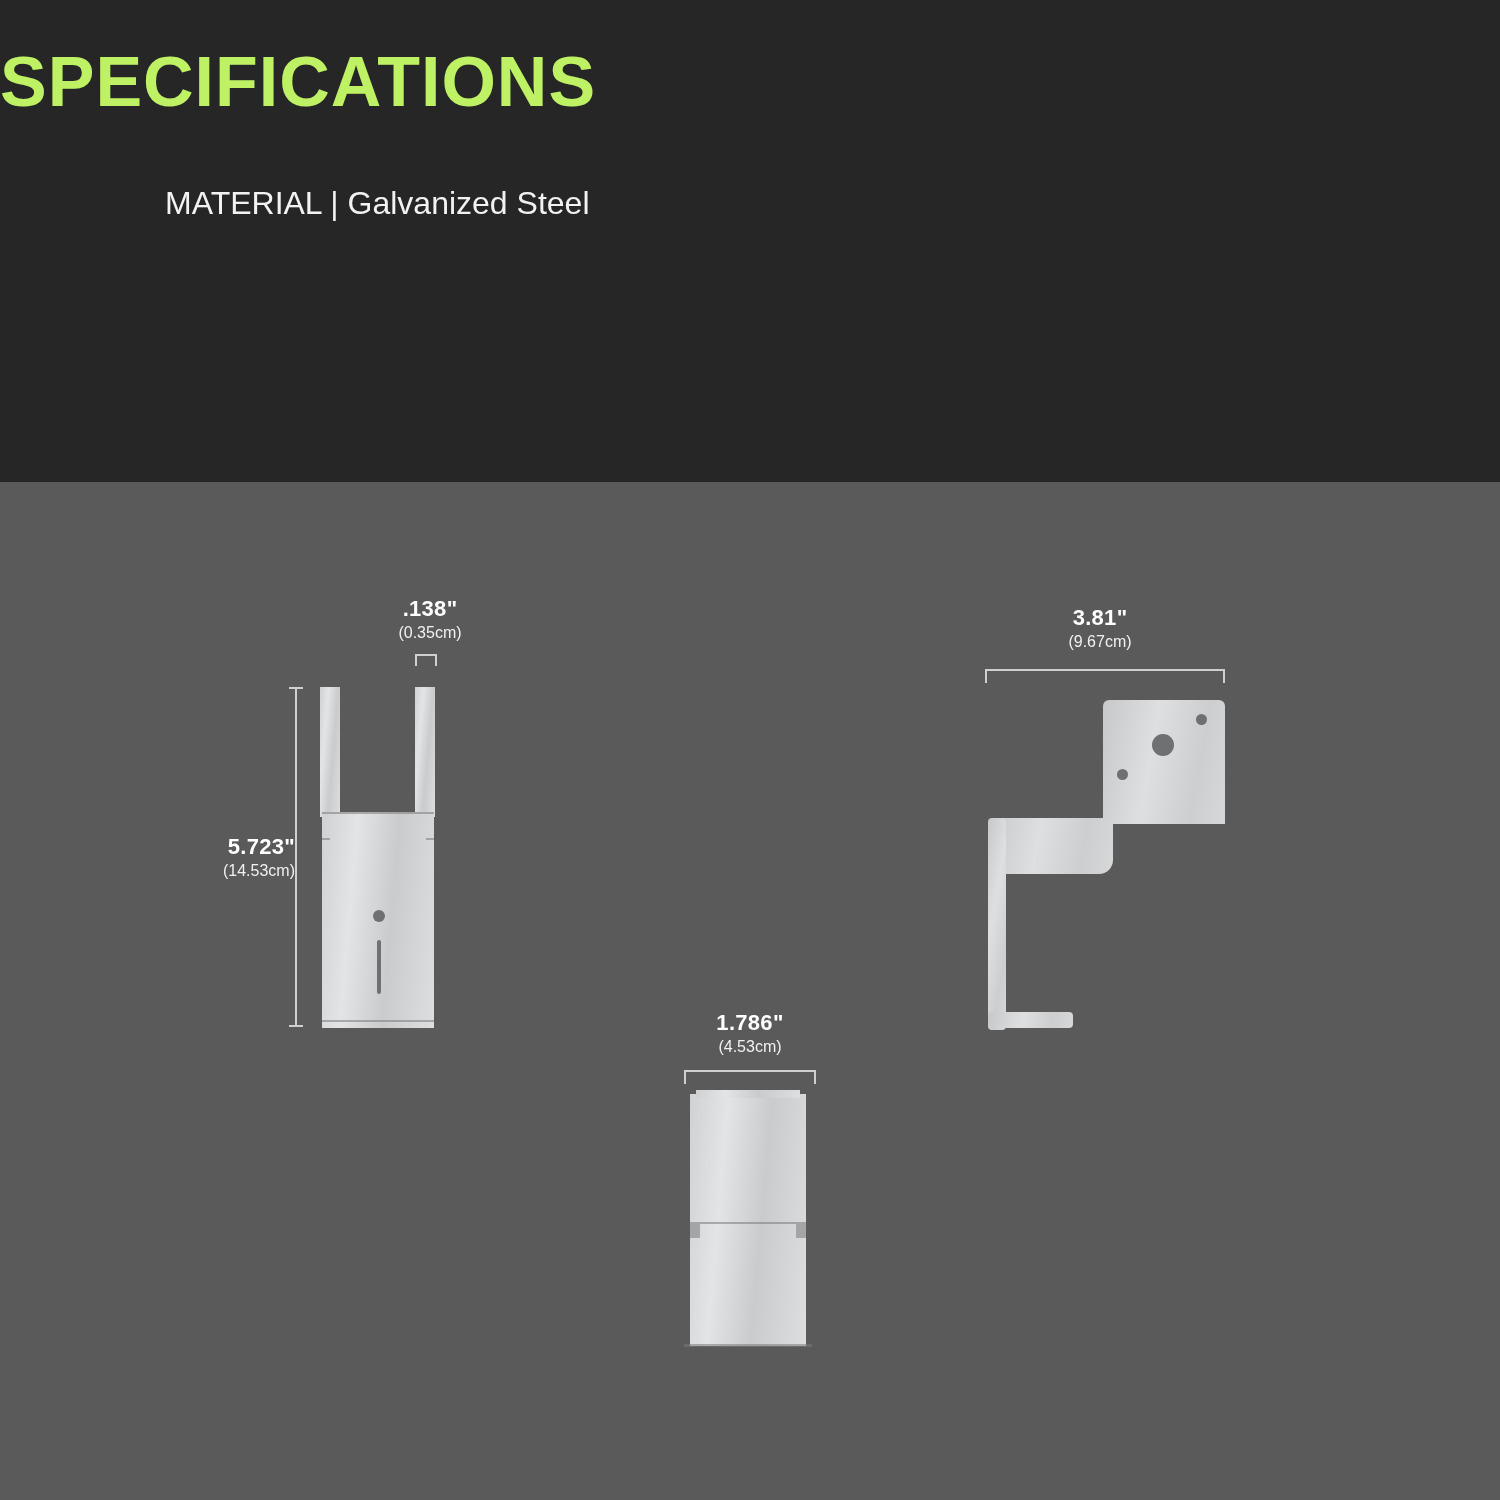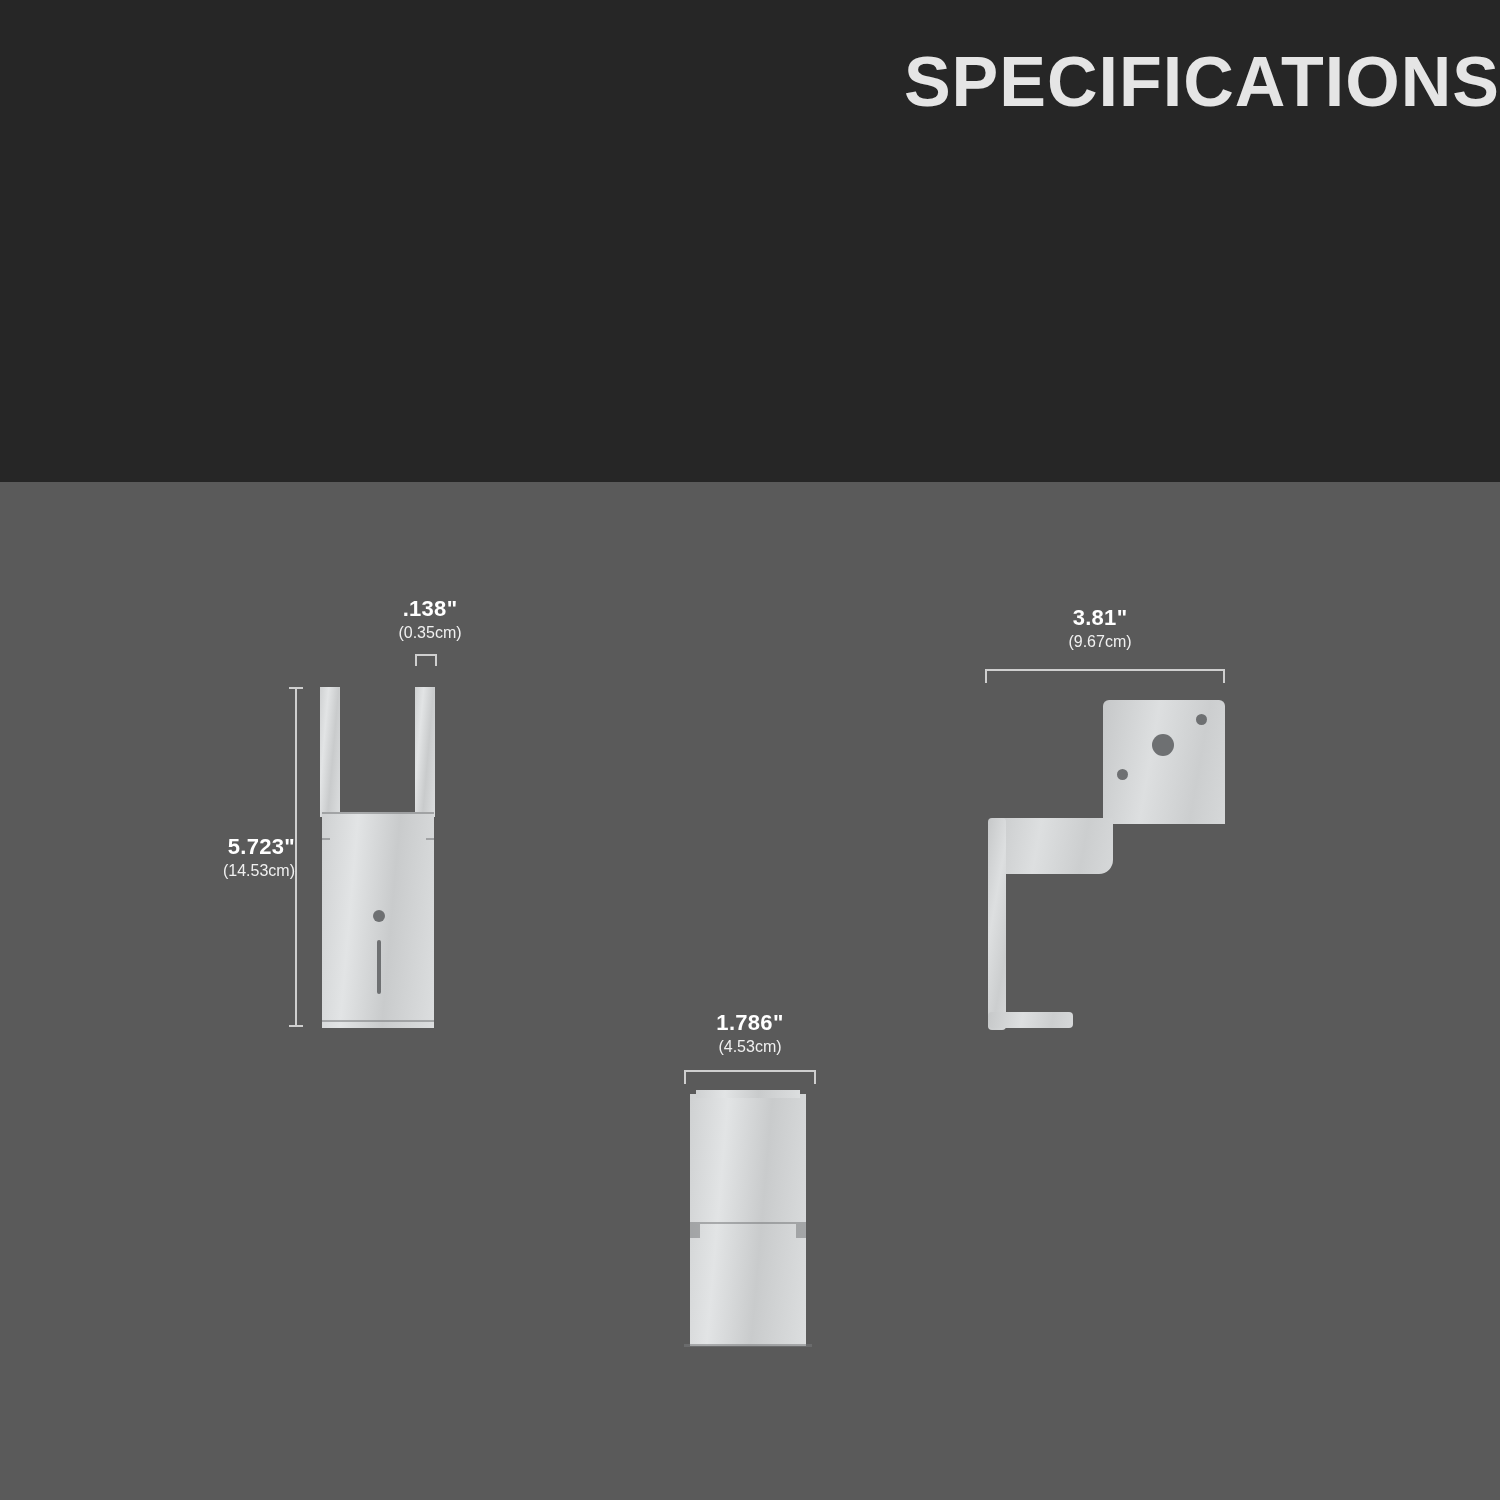--- a/index.html
+++ b/index.html
@@ -25,22 +25,22 @@
     top: 0;
     width: 1500px;
     height: 482px;
     background: #262626;
   }
   .spec-title {
     position: absolute;
     top: 42px;
     left: 0;
     width: 1500px;
-    text-align: right;
-    color: #e5e5e5;
+    text-align: left;
+    color: #bef264;
     font-size: 70px;
     font-weight: bold;
     letter-spacing: 1px;
   }
   .spec-cols {
     position: absolute;
     top: 176px;
     left: 90px;
     width: 1360px;
     display: flex;
@@ -131,20 +131,21 @@
 </head>
 <body>
 
 <div class="page">
 
   <div class="spec-panel">
     <div class="spec-title">SPECIFICATIONS</div>
 
     <div class="spec-cols">
       <div class="spec-col right">
+        <div class="spec-line">MATERIAL | Galvanized Steel</div>
       </div>
     </div>
   </div>
 
   <div class="drawing-area">
 
     <div class="dim-label" style="left:330px; top:114px; width:200px;">
       <span class="inch">.138"</span>
       <span class="cm">(0.35cm)</span>
     </div>

